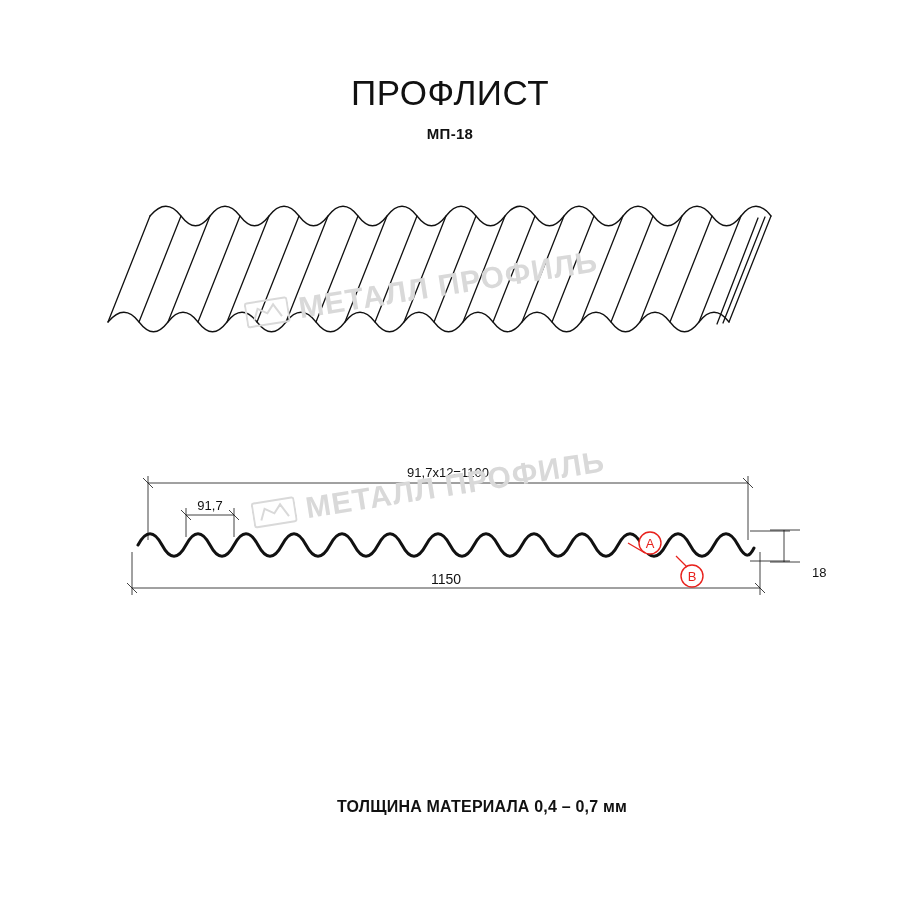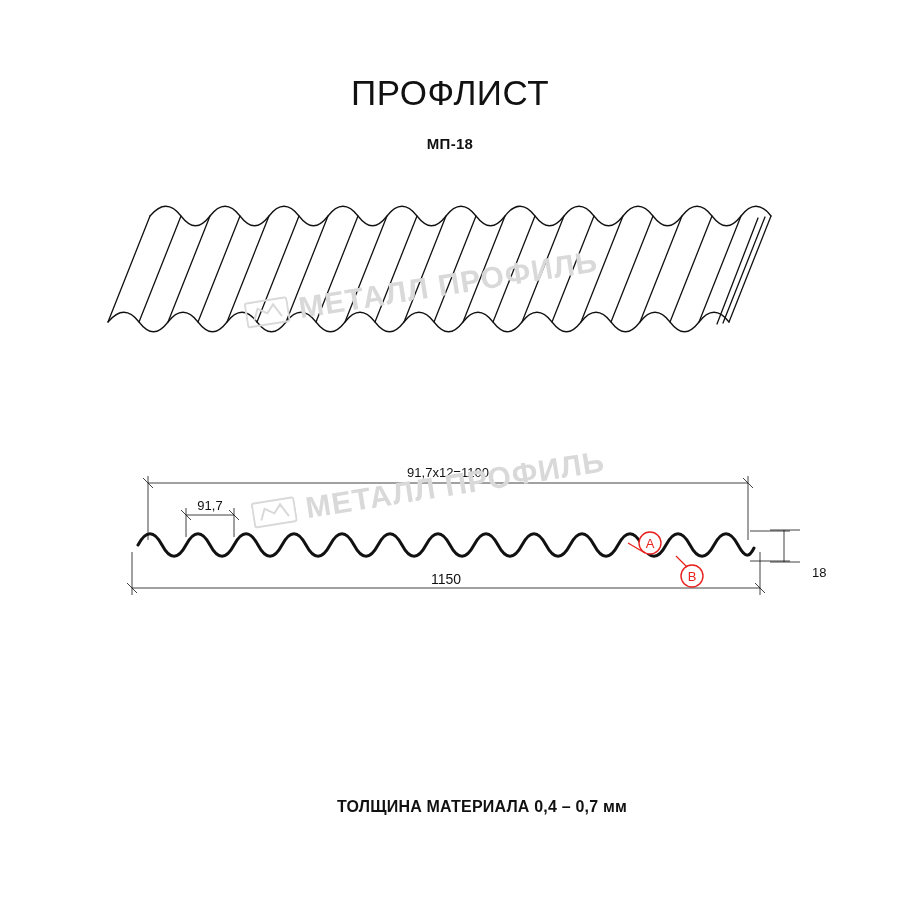--- a/index.html
+++ b/index.html
@@ -28,21 +28,21 @@
     text-align: center;
   }
   .title {
     font-size: 35px;
     font-weight: normal;
     letter-spacing: 0.5px;
     color: #111111;
     line-height: 1.1;
   }
   .subtitle {
-    margin-top: 22px;
+    margin-top: 12px;
     font-size: 15px;
     font-weight: bold;
     color: #111111;
     letter-spacing: 0.3px;
   }
   .footer-note {
     position: absolute;
     left: 0;
     top: 798px;
     width: 900px;

